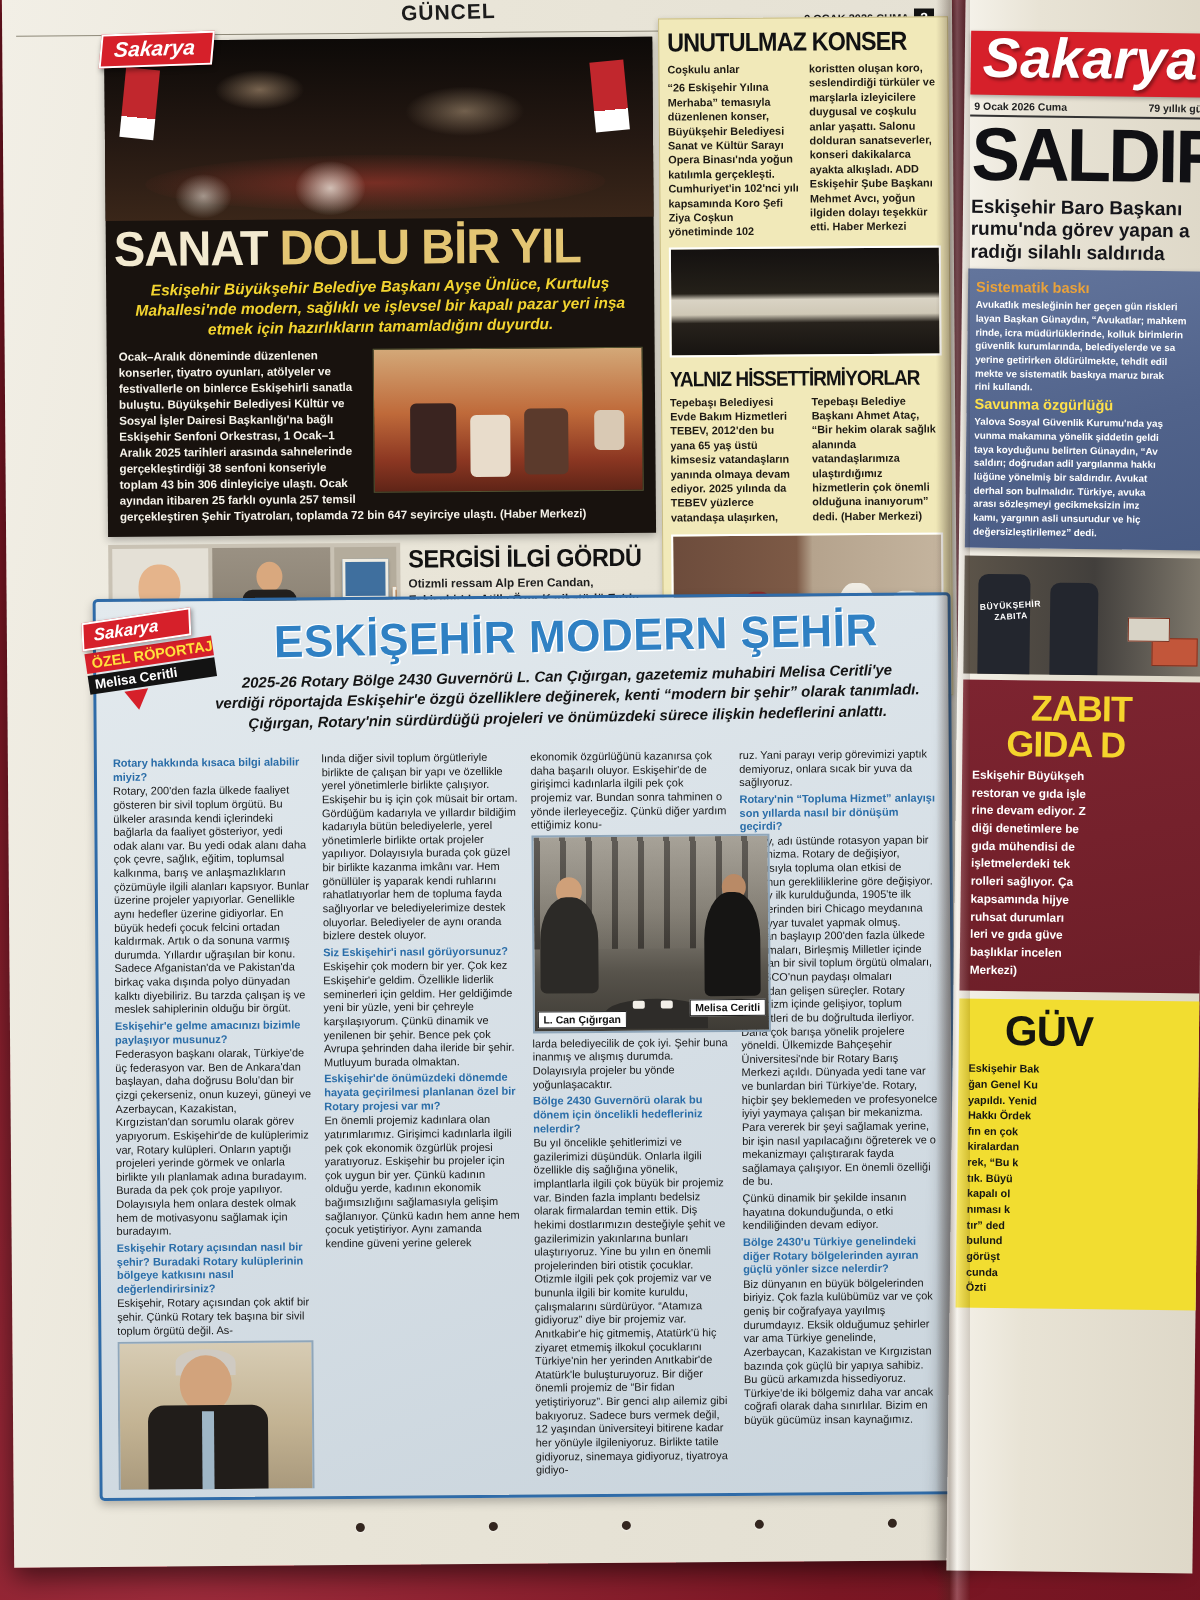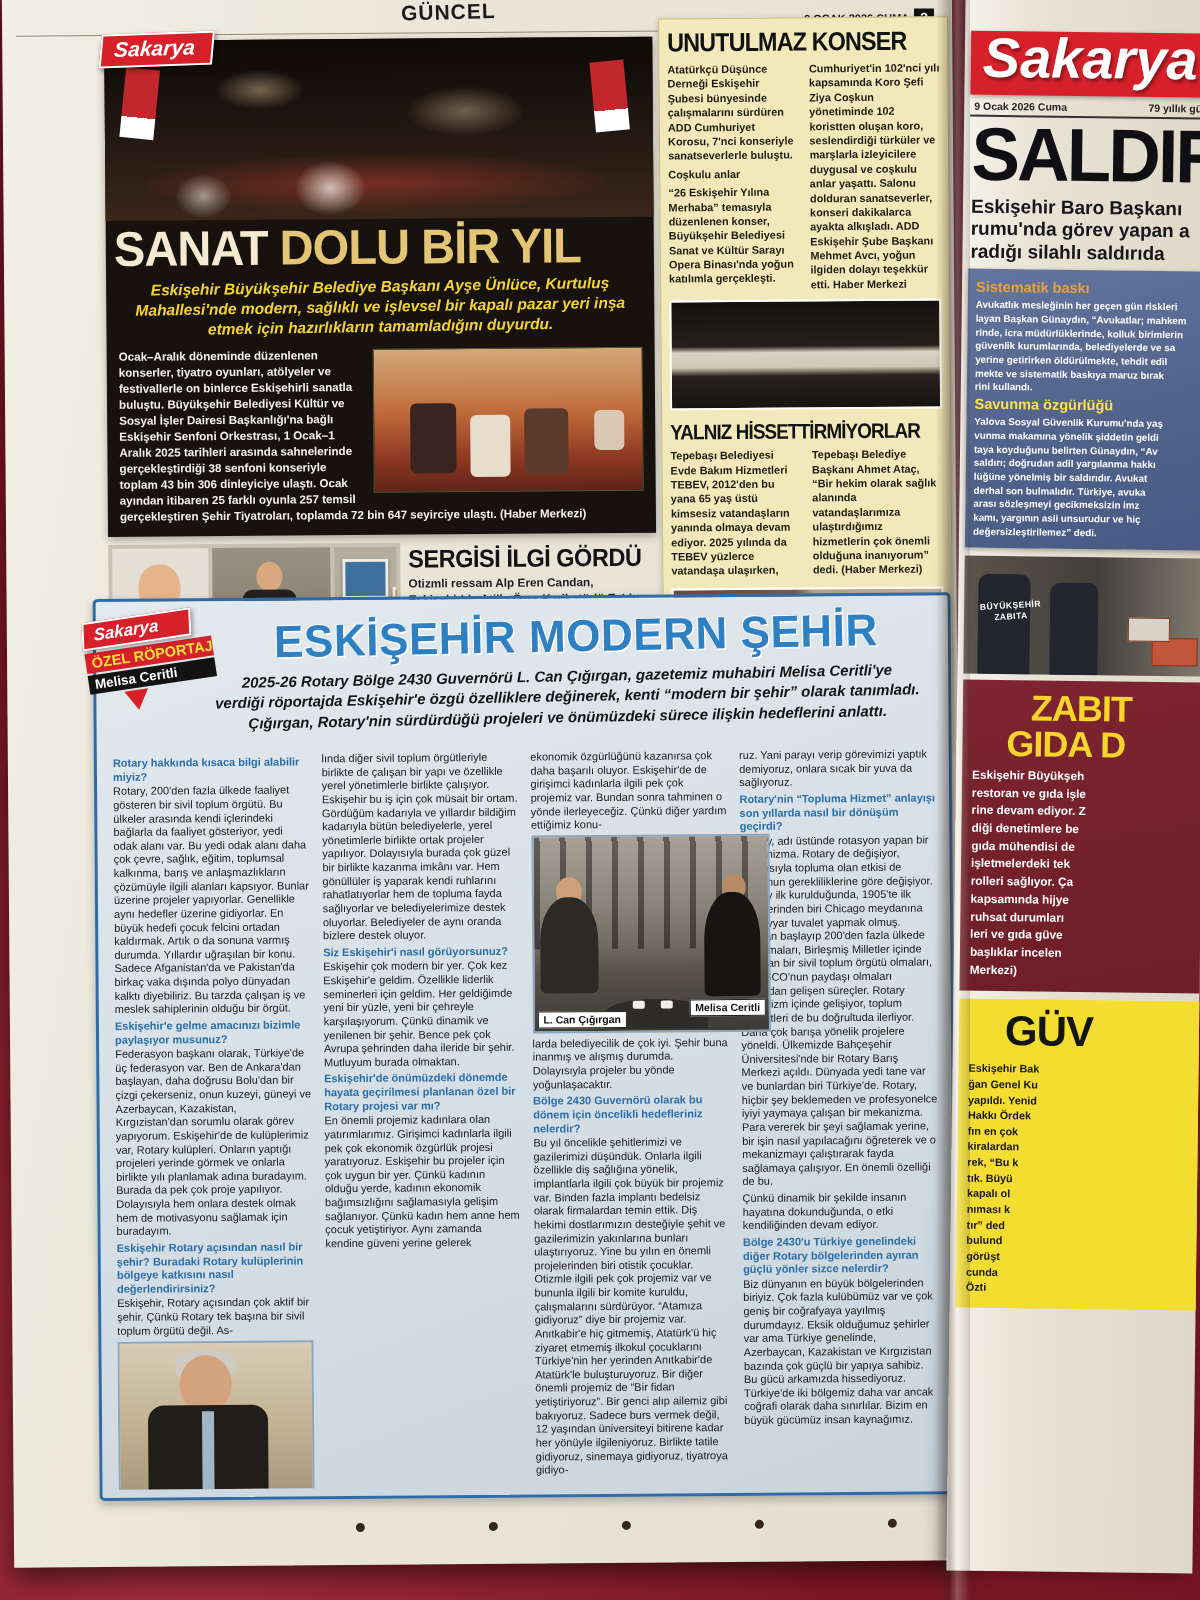--- a/index.html
+++ b/index.html
@@ -218,21 +218,20 @@
         <h2>SERGİSİ İLGİ GÖRDÜ</h2>
         <p>Otizmli ressam Alp Eren Candan, Eskişehir'de Atilla Özer Karikatürlü Ev'de açtığı kişisel resim sergisiyle sanatseverlerle buluştu. Resim sergisi ilgi gördü. Sergide, Ressam Alp Eren Candan'ın kediler, portreler ve yolculuklardan oluşan 40'tan fazla eseri sanatseverlerin beğenisine sunuldu. (İHA)</p>
       </div>
     </div>
   </section>
 
   <aside class="rightcol">
     <div class="konser-box">
       <h2>UNUTULMAZ KONSER</h2>
       <div class="twocol">
-        <p>Atatürkçü Düşünce Derneği Eskişehir Şubesi bünyesinde çalışmalarını sürdüren ADD Cumhuriyet Korosu, 7'nci konseriyle sanatseverlerle buluştu.</p>
         <p class="subhd">Coşkulu anlar</p>
         <p>“26 Eskişehir Yılına Merhaba” temasıyla düzenlenen konser, Büyükşehir Belediyesi Sanat ve Kültür Sarayı Opera Binası'nda yoğun katılımla gerçekleşti. Cumhuriyet'in 102'nci yılı kapsamında Koro Şefi Ziya Coşkun yönetiminde 102 koristten oluşan koro, seslendirdiği türküler ve marşlarla izleyicilere duygusal ve coşkulu anlar yaşattı. Salonu dolduran sanatseverler, konseri dakikalarca ayakta alkışladı. ADD Eskişehir Şube Başkanı Mehmet Avcı, yoğun ilgiden dolayı teşekkür etti. Haber Merkezi</p>
       </div>
       <div class="photo choir"></div>
       <h2 class="yalniz-h">YALNIZ HİSSETTİRMİYORLAR</h2>
       <div class="twocol">
         <p>Tepebaşı Belediyesi Evde Bakım Hizmetleri TEBEV, 2012'den bu yana 65 yaş üstü kimsesiz vatandaşların yanında olmaya devam ediyor. 2025 yılında da TEBEV yüzlerce vatandaşa ulaşırken, Tepebaşı Belediye Başkanı Ahmet Ataç, “Bir hekim olarak sağlık alanında vatandaşlarımıza ulaştırdığımız hizmetlerin çok önemli olduğuna inanıyorum” dedi. (Haber Merkezi)</p>
       </div>
       <div class="photo care">
         <div class="care-fig" style="left:14px;bottom:10px;width:44px;height:74px;background:#caa88e;"></div>

